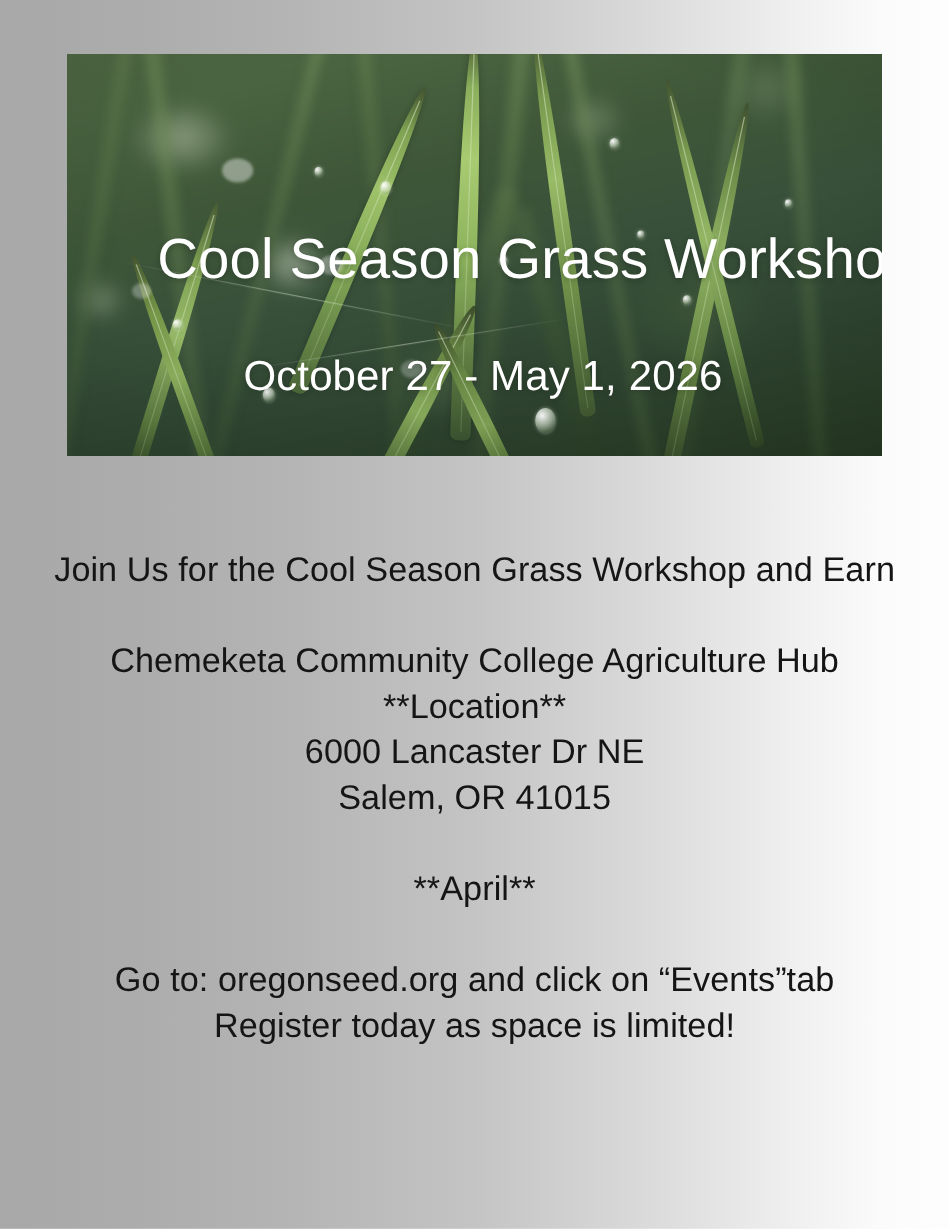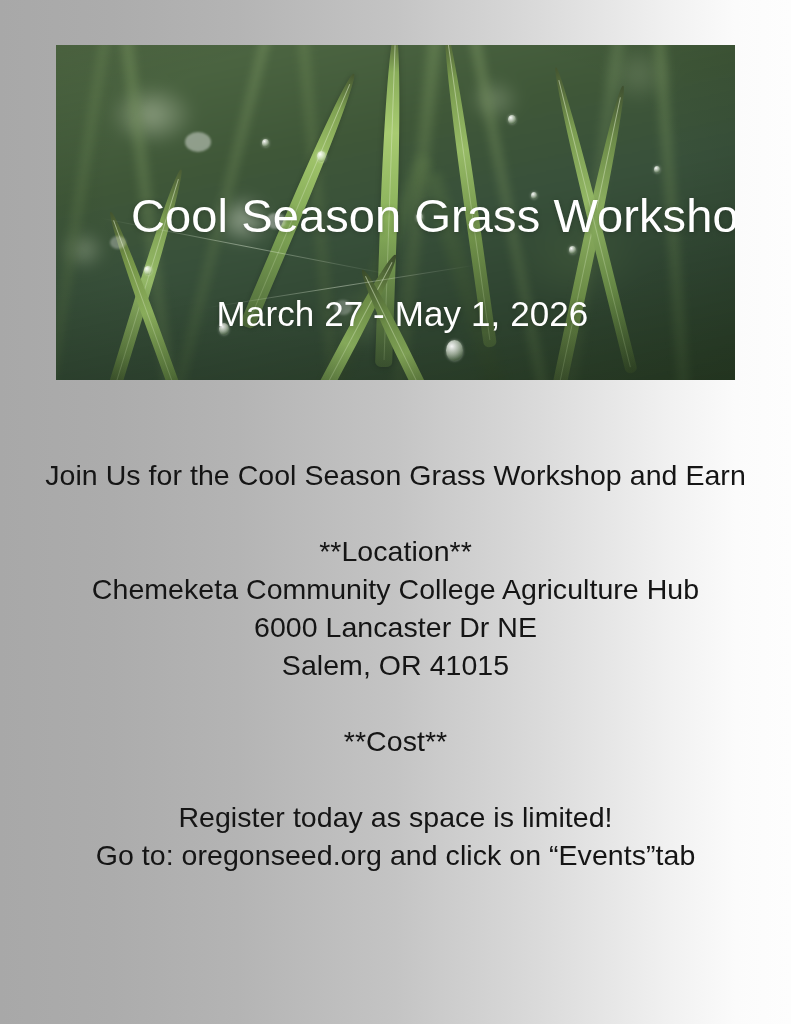--- a/index.html
+++ b/index.html
@@ -151,35 +151,35 @@
 
     <div class="spark" style="left:19%;top:26%;width:26px;height:20px;opacity:.55;"></div>
     <div class="spark" style="left:31%;top:50%;width:20px;height:16px;opacity:.5;"></div>
     <div class="spark" style="left:8%;top:57%;width:16px;height:13px;opacity:.4;"></div>
     <div class="spark" style="left:41%;top:76%;width:18px;height:15px;opacity:.35;"></div>
 
     <div class="vignette"></div>
   </div>
 
   <div class="banner-title">Cool Season Grass Workshop</div>
-  <div class="banner-date">March 27 - May 1, 2026</div>
+  <div class="banner-date">October 27 - May 1, 2026</div>
 </div>
 
 <div class="body-copy">
 
   <p class="para">Join Us for the Cool Season Grass Workshop and Earn</p>
 
   <div class="gap"></div>
 
+  <p class="para">Chemeketa Community College Agriculture Hub</p>
   <p class="para">**Location**</p>
-  <p class="para">Chemeketa Community College Agriculture Hub</p>
   <p class="para">6000 Lancaster Dr NE</p>
   <p class="para">Salem, OR 41015</p>
 
   <div class="gap"></div>
 
-  <p class="para">**Cost**</p>
+  <p class="para">**April**</p>
 
   <div class="gap"></div>
 
+  <p class="para">Go to: oregonseed.org and click on “Events”tab</p>
   <p class="para">Register today as space is limited!</p>
-  <p class="para">Go to: oregonseed.org and click on “Events”tab</p>
 </div>
 
 </body></html>

